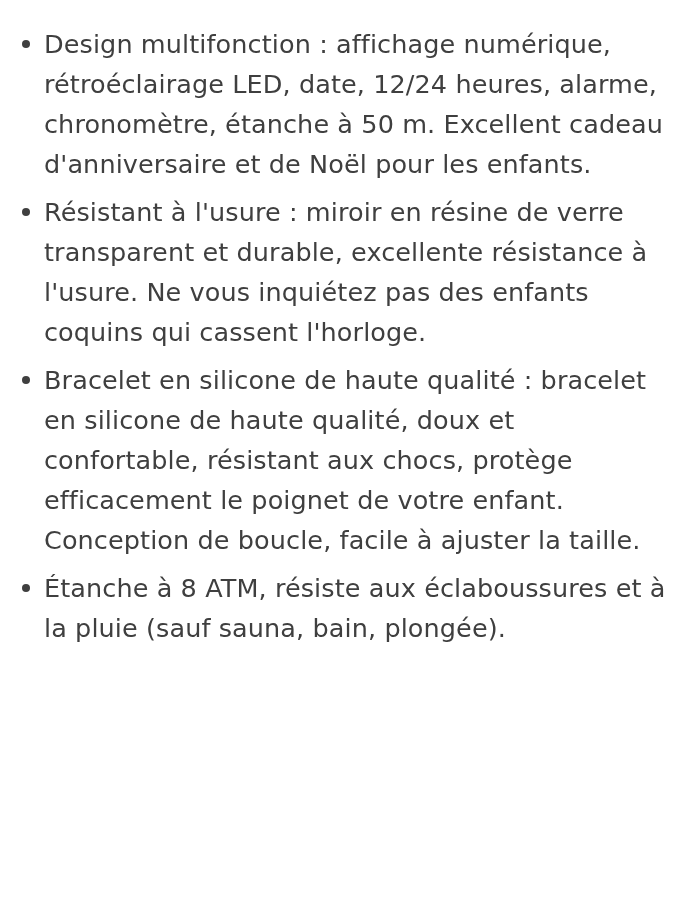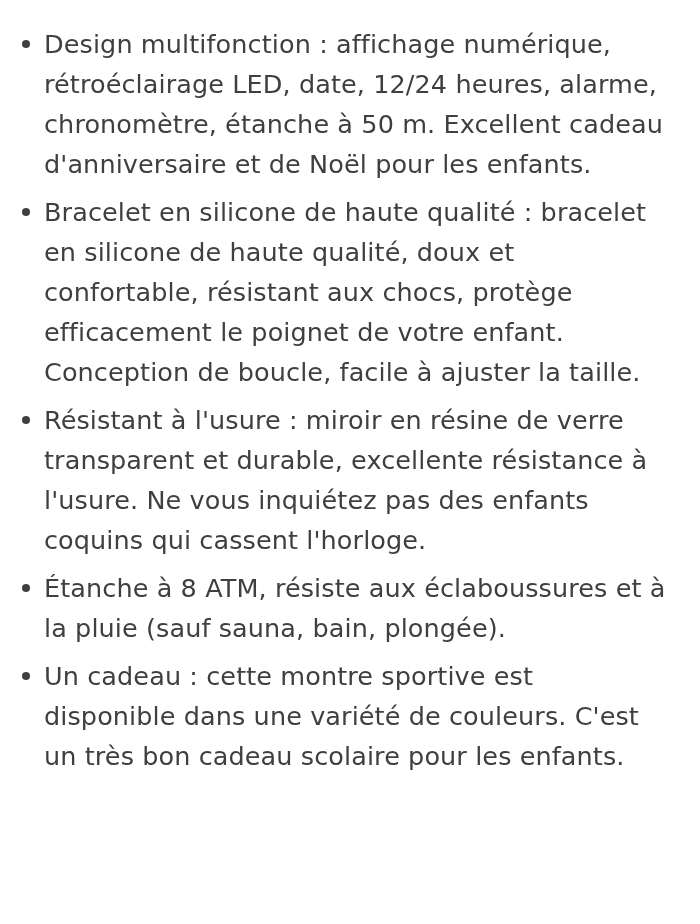--- a/index.html
+++ b/index.html
@@ -44,27 +44,23 @@
 </head>
 <body>
 
 <ul class="feature-list">
   <li class="feature-item">
     <span class="bullet"></span>
     <span>Design multifonction : affichage numérique, rétroéclairage LED, date, 12/24 heures, alarme, chronomètre, étanche à 50 m. Excellent cadeau d'anniversaire et de Noël pour les enfants.</span>
   </li>
   <li class="feature-item">
     <span class="bullet"></span>
-    <span>Bracelet en silicone de haute qualité : bracelet en silicone de haute qualité, doux et confortable, résistant aux chocs, protège efficacement le poignet de votre enfant. Conception de boucle, facile à ajuster la taille.</span>
+    <span>Résistant à l'usure : miroir en résine de verre transparent et durable, excellente résistance à l'usure. Ne vous inquiétez pas des enfants coquins qui cassent l'horloge.</span>
   </li>
   <li class="feature-item">
     <span class="bullet"></span>
-    <span>Résistant à l'usure : miroir en résine de verre transparent et durable, excellente résistance à l'usure. Ne vous inquiétez pas des enfants coquins qui cassent l'horloge.</span>
+    <span>Bracelet en silicone de haute qualité : bracelet en silicone de haute qualité, doux et confortable, résistant aux chocs, protège efficacement le poignet de votre enfant. Conception de boucle, facile à ajuster la taille.</span>
   </li>
   <li class="feature-item">
     <span class="bullet"></span>
     <span>Étanche à 8 ATM, résiste aux éclaboussures et à la pluie (sauf sauna, bain, plongée).</span>
   </li>
-  <li class="feature-item">
-    <span class="bullet"></span>
-    <span>Un cadeau : cette montre sportive est disponible dans une variété de couleurs. C'est un très bon cadeau scolaire pour les enfants.</span>
-  </li>
 </ul>
 
 </body></html>

